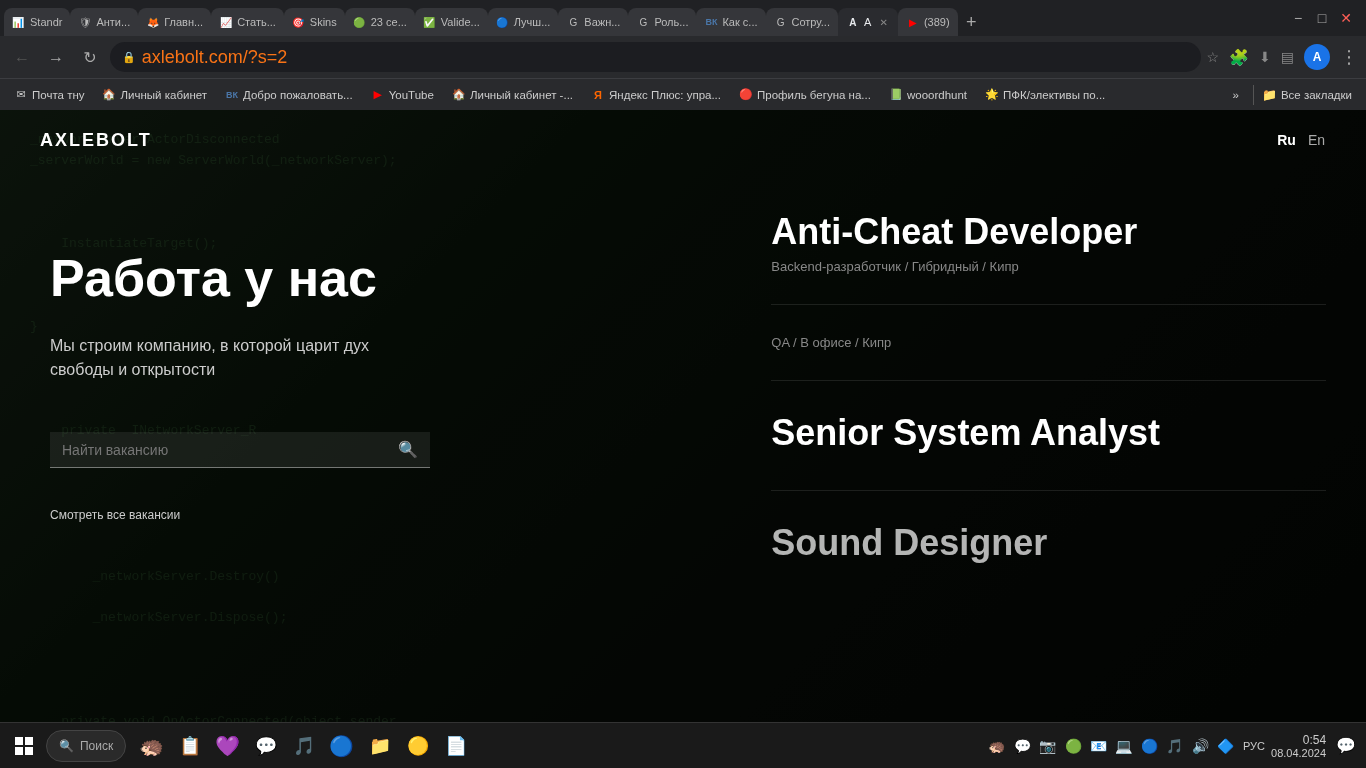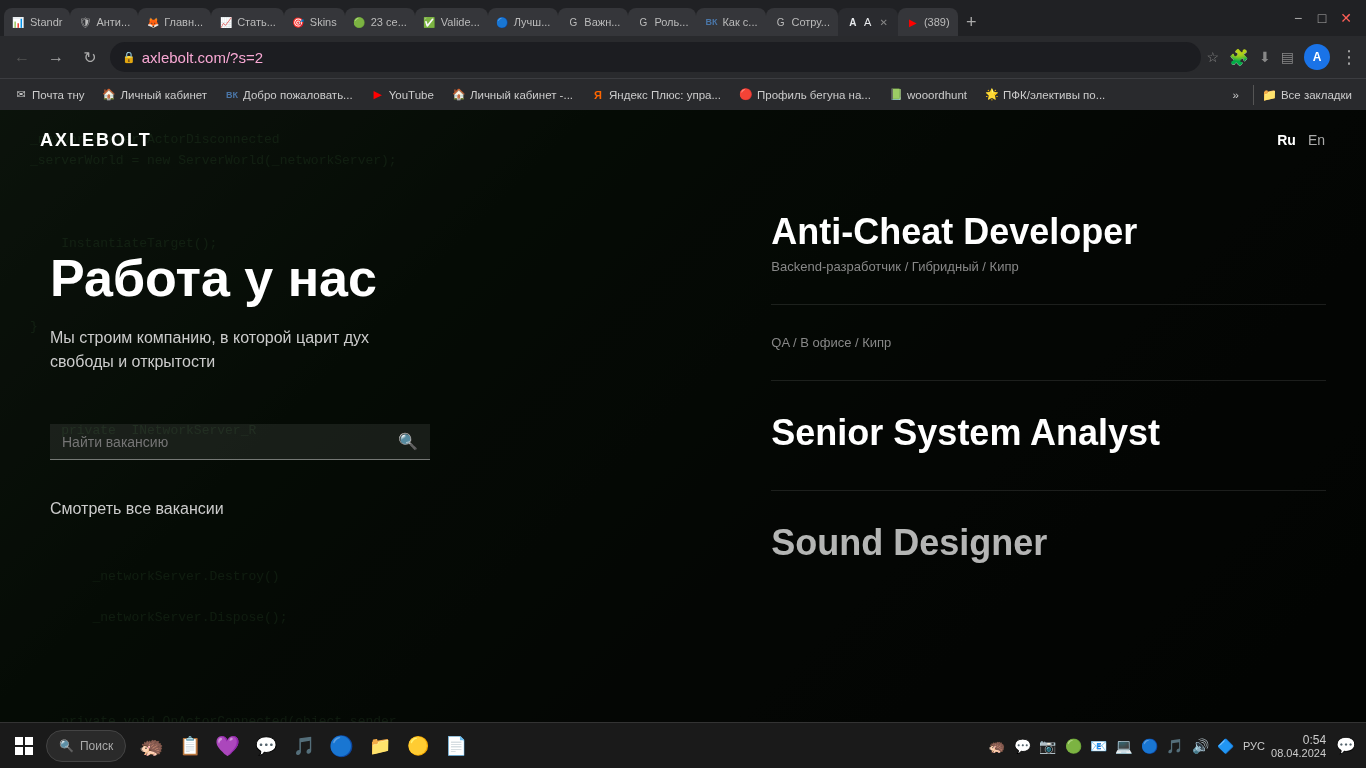--- a/index.html
+++ b/index.html
@@ -104,22 +104,22 @@
       flex: 1;
       background: #1c1d21;
       border-radius: 20px;
       height: 30px;
       display: flex;
       align-items: center;
       padding: 0 12px;
       gap: 6px;
     }
     .address-text {
-      font-size: 15px;
-      color: #f9a8d4;
+      font-size: 18px;
+      color: #f97316;
       flex: 1;
     }
     .address-icons {
       display: flex;
       align-items: center;
       gap: 10px;
     }
     .addr-icon {
       font-size: 14px;
       color: #888;
@@ -278,21 +278,21 @@
       padding: 80px 40px 40px 50px;
       display: flex;
       flex-direction: column;
       justify-content: flex-start;
     }
     .hero-title {
       font-size: 52px;
       font-weight: 700;
       color: white;
       line-height: 1.1;
-      margin-bottom: 19px;
+      margin-bottom: 27px;
     }
     .hero-subtitle {
       font-size: 16px;
       color: #ccc;
       line-height: 1.5;
       margin-bottom: 50px;
       max-width: 400px;
     }
     .search-bar {
       display: flex;
@@ -310,21 +310,21 @@
       outline: none;
       font-size: 14px;
       color: #aaa;
     }
     .search-icon {
       color: #aaa;
       font-size: 16px;
       cursor: pointer;
     }
     .view-all-link {
-      font-size: 16px;
+      font-size: 12px;
       color: #ccc;
       cursor: pointer;
       text-decoration: none;
     }
 
     
     .right-panel {
       width: 45%;
       padding: 40px 40px 20px 20px;
       display: flex;

